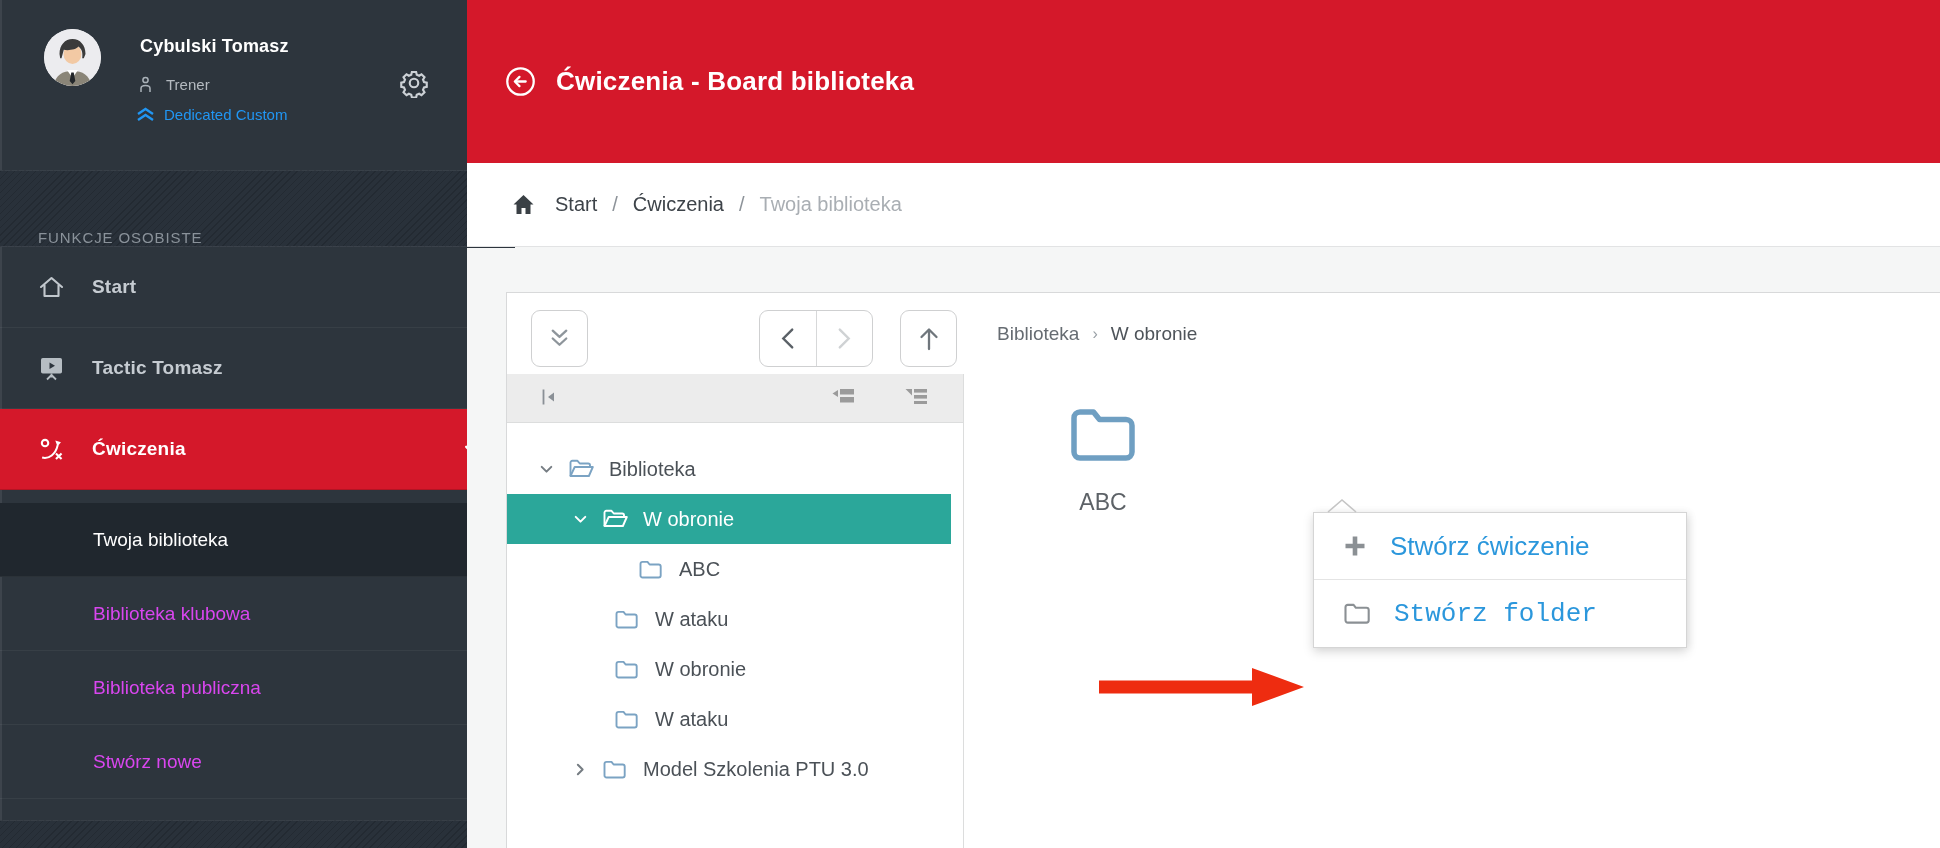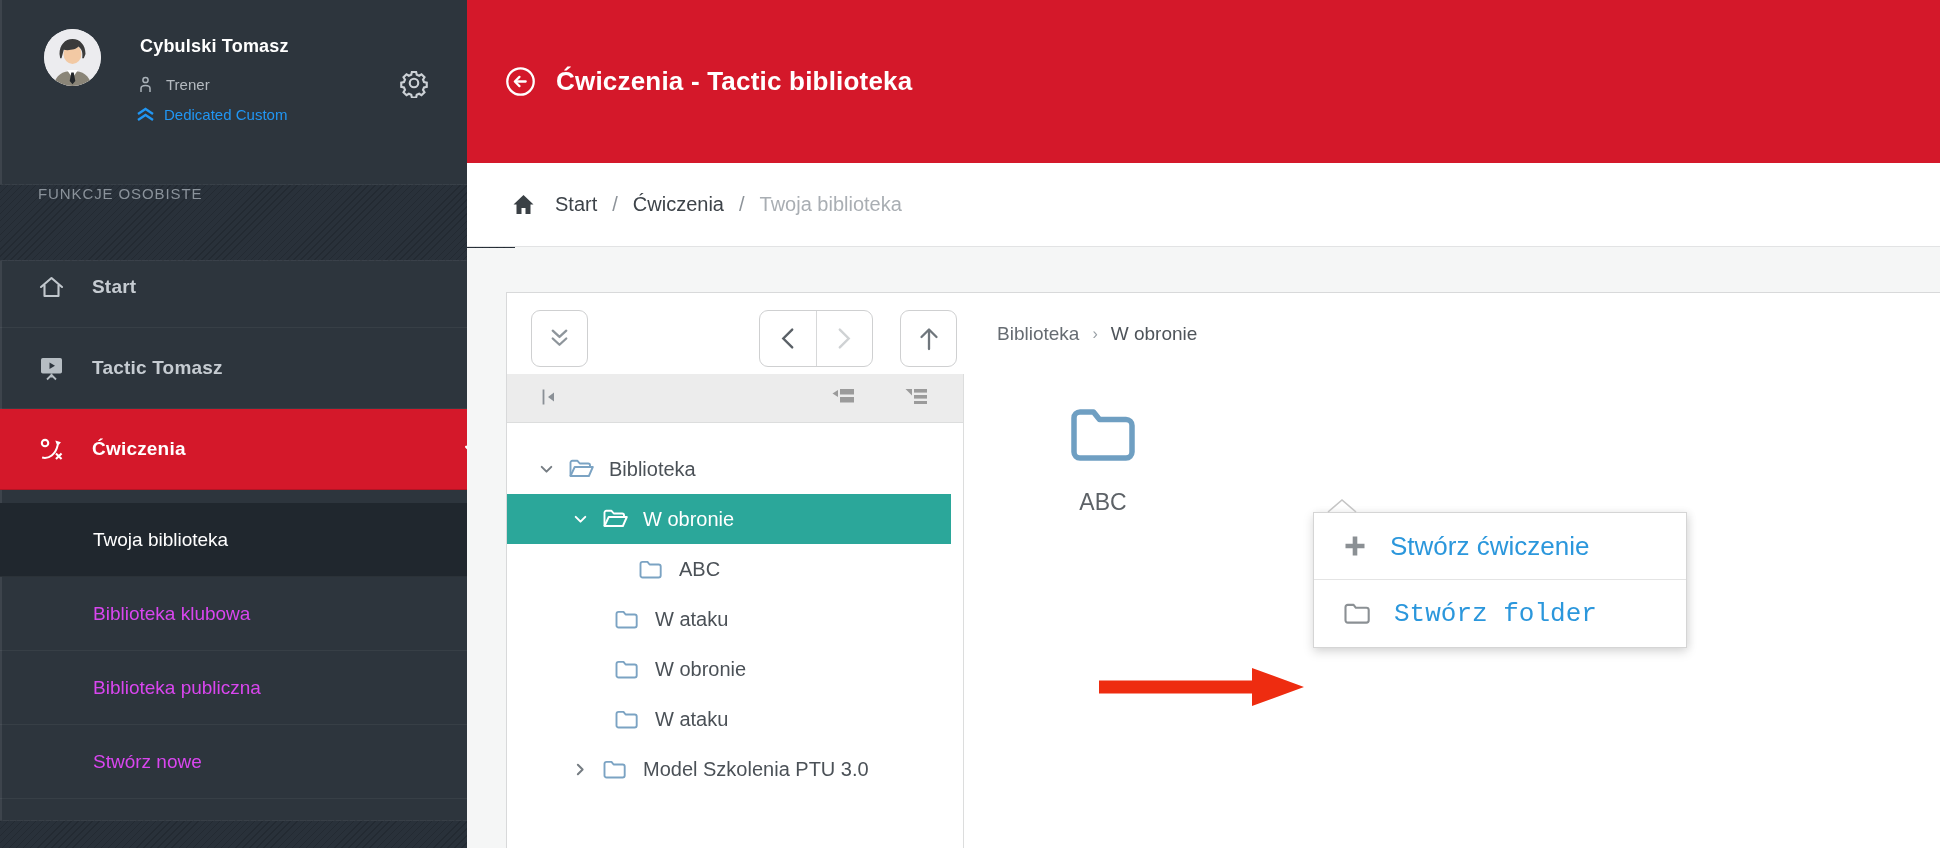--- a/index.html
+++ b/index.html
@@ -15,26 +15,26 @@
   .sidebar::before { content:""; position:absolute; left:0; top:0; bottom:0; width:2px; background:rgba(255,255,255,.08); }
 
   .user-card { position:relative; height:170px; }
   .avatar { position:absolute; left:44px; top:29px; width:57px; height:57px; border-radius:50%; overflow:hidden; background:#ececef; }
   .user-name { position:absolute; left:140px; top:36px; font-size:18px; font-weight:bold; color:#fff; letter-spacing:.2px; }
   .user-role { position:absolute; left:138px; top:76px; display:flex; align-items:center; gap:13px; color:#b4bac0; font-size:15px; }
   .user-plan { position:absolute; left:136px; top:106px; display:flex; align-items:center; gap:9px; color:#2196f3; font-size:15px; }
   .gear-btn { position:absolute; left:399px; top:66px; width:34px; height:34px; cursor:pointer; background:none; border:none; }
 
   .section-band {
-    position:absolute; left:0; top:184px; width:100%; height:77px;
+    position:absolute; left:0; top:170px; width:100%; height:77px;
     background-color:#29313a;
     background-image:repeating-linear-gradient(135deg, rgba(0,0,0,.14) 0 1px, transparent 1px 5px);
     border-top:1px solid rgba(255,255,255,.07);
     border-bottom:1px solid rgba(255,255,255,.08);
-    display:flex; align-items:flex-start; padding-left:38px;
+    display:flex; align-items:flex-end; padding-left:38px;
     color:#8a929a; font-size:15px; letter-spacing:.9px;
   }
 
   .nav { position:absolute; top:247px; left:0; width:100%; }
   .nav-item { height:81px; display:flex; align-items:center; padding-left:38px;
     border-bottom:1px solid rgba(255,255,255,.05); cursor:pointer; }
   .nav-item .nicon { width:27px; margin-right:27px; }
   .nav-item .nlabel { font-size:19px; font-weight:bold; color:#c6ccd2; letter-spacing:.2px; }
   .nav-item.active { background:#d4182a; border-bottom:1px solid rgba(0,0,0,.15); position:relative; }
   .nav-item.active .nlabel { color:#fff; }
@@ -225,21 +225,21 @@
 <div class="main">
 
   <header class="page-header">
     <span>
       <svg width="31" height="31" viewBox="0 0 30 30">
           <circle cx="15" cy="15" r="12.8" fill="none" stroke="#fff" stroke-width="2.2"></circle>
           <path d="M20 15h-9" fill="none" stroke="#fff" stroke-width="2.2" stroke-linecap="round"></path>
           <path d="m14 10.5-4.5 4.5 4.5 4.5" fill="none" stroke="#fff" stroke-width="2.2" stroke-linecap="round" stroke-linejoin="round"></path>
         </svg>
     </span>
-    <h1>Ćwiczenia - Tactic biblioteka</h1>
+    <h1>Ćwiczenia - Board biblioteka</h1>
   </header>
 
   <div class="crumb-bar">
     <span class="home">
       <svg width="23" height="21" viewBox="0 0 23 21">
           <path d="M1.5 10.5 11.5 1l10 9.5h-3V20h-5v-6h-4v6h-5v-9.5Z" fill="#3a4045"></path>
         </svg>
     </span>
     <span>Start</span>
     <span class="crumb-sep">/</span>

